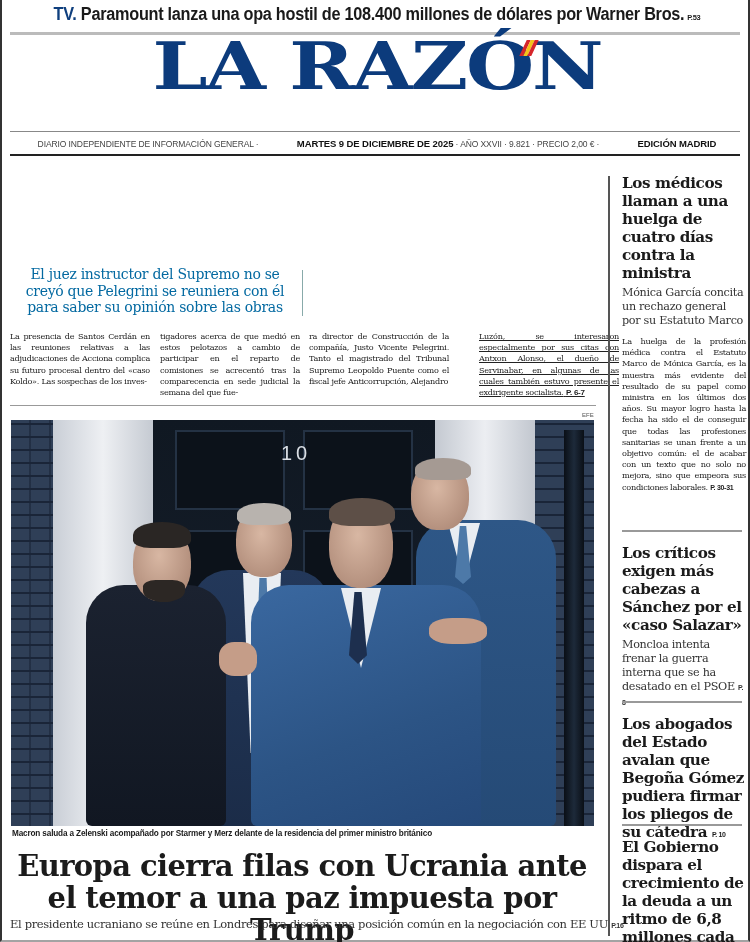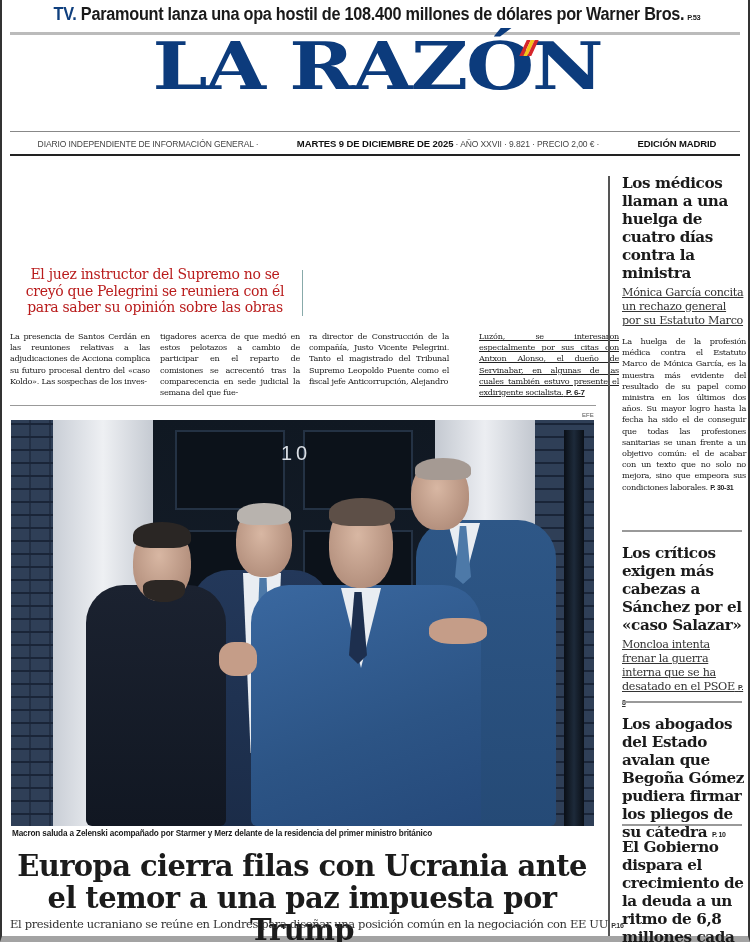--- a/index.html
+++ b/index.html
@@ -1,18 +1,18 @@
 <!DOCTYPE html>
 <html><head>
 <meta charset="utf-8">
 <style>
   * { box-sizing: border-box; margin: 0; padding: 0; }
   html, body { width: 750px; height: 942px; background: #fff; overflow: hidden; }
   body { position: relative; font-family: "DejaVu Serif", serif; color: #1a1a1a; }
-  .page { position: absolute; left: 0; top: 0; width: 750px; height: 942px; border-left: 2px solid #333; border-right: 2px solid #333; border-bottom: 6px solid #a3a3a3; background: #fff; }
+  .page { position: absolute; left: 0; top: 0; width: 750px; height: 942px; border-left: 2px solid #333; border-right: 2px solid #333; border-bottom: 2px solid #a3a3a3; background: #fff; }
 
   
   .teaser { position: absolute; left: 0; top: 4px; width: 750px; text-align: center; font-family: "Liberation Sans", sans-serif; font-weight: bold; font-size: 17.5px; color: #1a1a1a; letter-spacing: -0.3px; transform: scaleX(0.93); transform-origin: center; white-space: nowrap; }
   .teaser .sec { color: #0f3f7e; }
   .teaser .pg { font-size: 8px; margin-left: 3px; }
   .rule-top { position: absolute; left: 8px; right: 8px; top: 32px; height: 3px; background: #bbb; }
 
   
   .logo { position: absolute; left: 134px; top: 40px; width: 482px; height: 60px; }
   .logo-text { position: absolute; left: 0; top: -6px; width: 482px; text-align: center; font-family: "DejaVu Serif", serif; font-weight: bold; font-size: 76px; color: #0c3b7c; letter-spacing: -2px; transform: scaleX(1.03) scaleY(0.86); transform-origin: center top; line-height: 1; white-space: nowrap; }
@@ -21,21 +21,21 @@
   .flag .y { position: absolute; left: 4px; top: 0; width: 4px; height: 16px; background: #f4c21a; }
   .flag .r2 { position: absolute; left: 8px; top: 0; width: 4px; height: 16px; background: #d6262b; }
 
   .rule-mid { position: absolute; left: 8px; right: 8px; top: 131px; height: 1px; background: #888; }
   .masthead-info { position: absolute; left: 0; top: 138px; width: 750px; text-align: center; font-family: "Liberation Sans", sans-serif; font-size: 8.5px; color: #444; white-space: nowrap; letter-spacing: -0.1px; }
   .masthead-info b { color: #111; font-size: 9.5px; padding-left: 36px; }
   .rule-mast { position: absolute; left: 8px; right: 8px; top: 154px; height: 2px; background: #222; }
 
   
   .main-head { position: absolute; left: 10px; top: 170px; width: 580px; text-align: center; font-family: "DejaVu Serif", serif; font-weight: bold; font-size: 33px; line-height: 38px; color: #1b1b1b; letter-spacing: -0.6px; }
-  .subdeck { position: absolute; top: 266px; width: 290px; text-align: center; font-family: "DejaVu Serif", serif; font-size: 14px; line-height: 16.5px; color: #b91c1c; letter-spacing: -0.3px; }
+  .subdeck { position: absolute; top: 266px; width: 290px; text-align: center; font-family: "DejaVu Serif", serif; font-size: 14px; line-height: 16.5px; color: #0369a1; letter-spacing: -0.3px; }
   .subdeck.l { left: 8px; }
   .subdeck.r { left: 300px; }
   .deck-div { position: absolute; left: 300px; top: 270px; width: 1px; height: 46px; background: #8aa; }
 
   .body-col { position: absolute; top: 331px; width: 140px; font-family: "DejaVu Serif", serif; font-size: 8.1px; line-height: 11.2px; color: #222; text-align: justify; letter-spacing: -0.25px; }
   .body-col .pref { font-family: "Liberation Sans", sans-serif; font-weight: bold; font-size: 8px; }
 
   .rule-photo { position: absolute; left: 8px; width: 586px; top: 405px; height: 1px; background: #999; }
   .credit { position: absolute; left: 580px; top: 412px; font-family: "Liberation Sans", sans-serif; font-size: 6px; color: #555; }
 
@@ -60,21 +60,21 @@
   .hand { position: absolute; border-radius: 40%; background: #c59d88; }
 
   .caption { position: absolute; left: 10px; top: 829px; font-family: "Liberation Sans", sans-serif; font-weight: bold; font-size: 8.2px; color: #1a1a1a; white-space: nowrap; letter-spacing: -0.15px; }
 
   .bottom-head { position: absolute; left: 10px; top: 850px; width: 580px; text-align: center; font-family: "DejaVu Serif", serif; font-weight: bold; font-size: 29px; line-height: 32px; color: #1b1b1b; letter-spacing: -0.6px; }
   .bottom-sub { position: absolute; left: 8px; top: 917px; width: 584px; text-align: center; font-family: "DejaVu Serif", serif; font-size: 11.5px; color: #333; white-space: nowrap; letter-spacing: -0.35px; }
   .pg { font-family: "Liberation Sans", sans-serif; font-weight: bold; font-size: 7px; }
   .rc-border { position: absolute; left: 606px; top: 176px; width: 2px; height: 760px; background: #555; }
   .rc-item { position: absolute; left: 620px; width: 124px; }
   .rc-head { font-family: "DejaVu Serif", serif; font-weight: bold; font-size: 15.2px; line-height: 18px; color: #1b1b1b; letter-spacing: -0.4px; }
-  .rc-sub { font-family: "DejaVu Serif", serif; font-size: 11.2px; line-height: 14px; color: #333; letter-spacing: -0.3px; margin-top: 4px; text-decoration: underline; }
+  .rc-sub { font-family: "DejaVu Serif", serif; font-size: 11.2px; line-height: 14px; color: #333; letter-spacing: -0.3px; margin-top: 4px; }
   .rc-body { font-family: "DejaVu Serif", serif; font-size: 8.2px; line-height: 11.2px; color: #222; text-align: justify; letter-spacing: -0.3px; margin-top: 8px; }
   .rc-sep { position: absolute; left: 620px; width: 120px; height: 2px; background: #999; }
 </style>
 </head>
 <body>
 
 <div class="page">
 
   <div class="teaser">
     <span class="sec">TV.</span><span> Paramount lanza una opa hostil de 108.400 millones de dólares por Warner Bros.</span><span class="pg">P.53</span>

